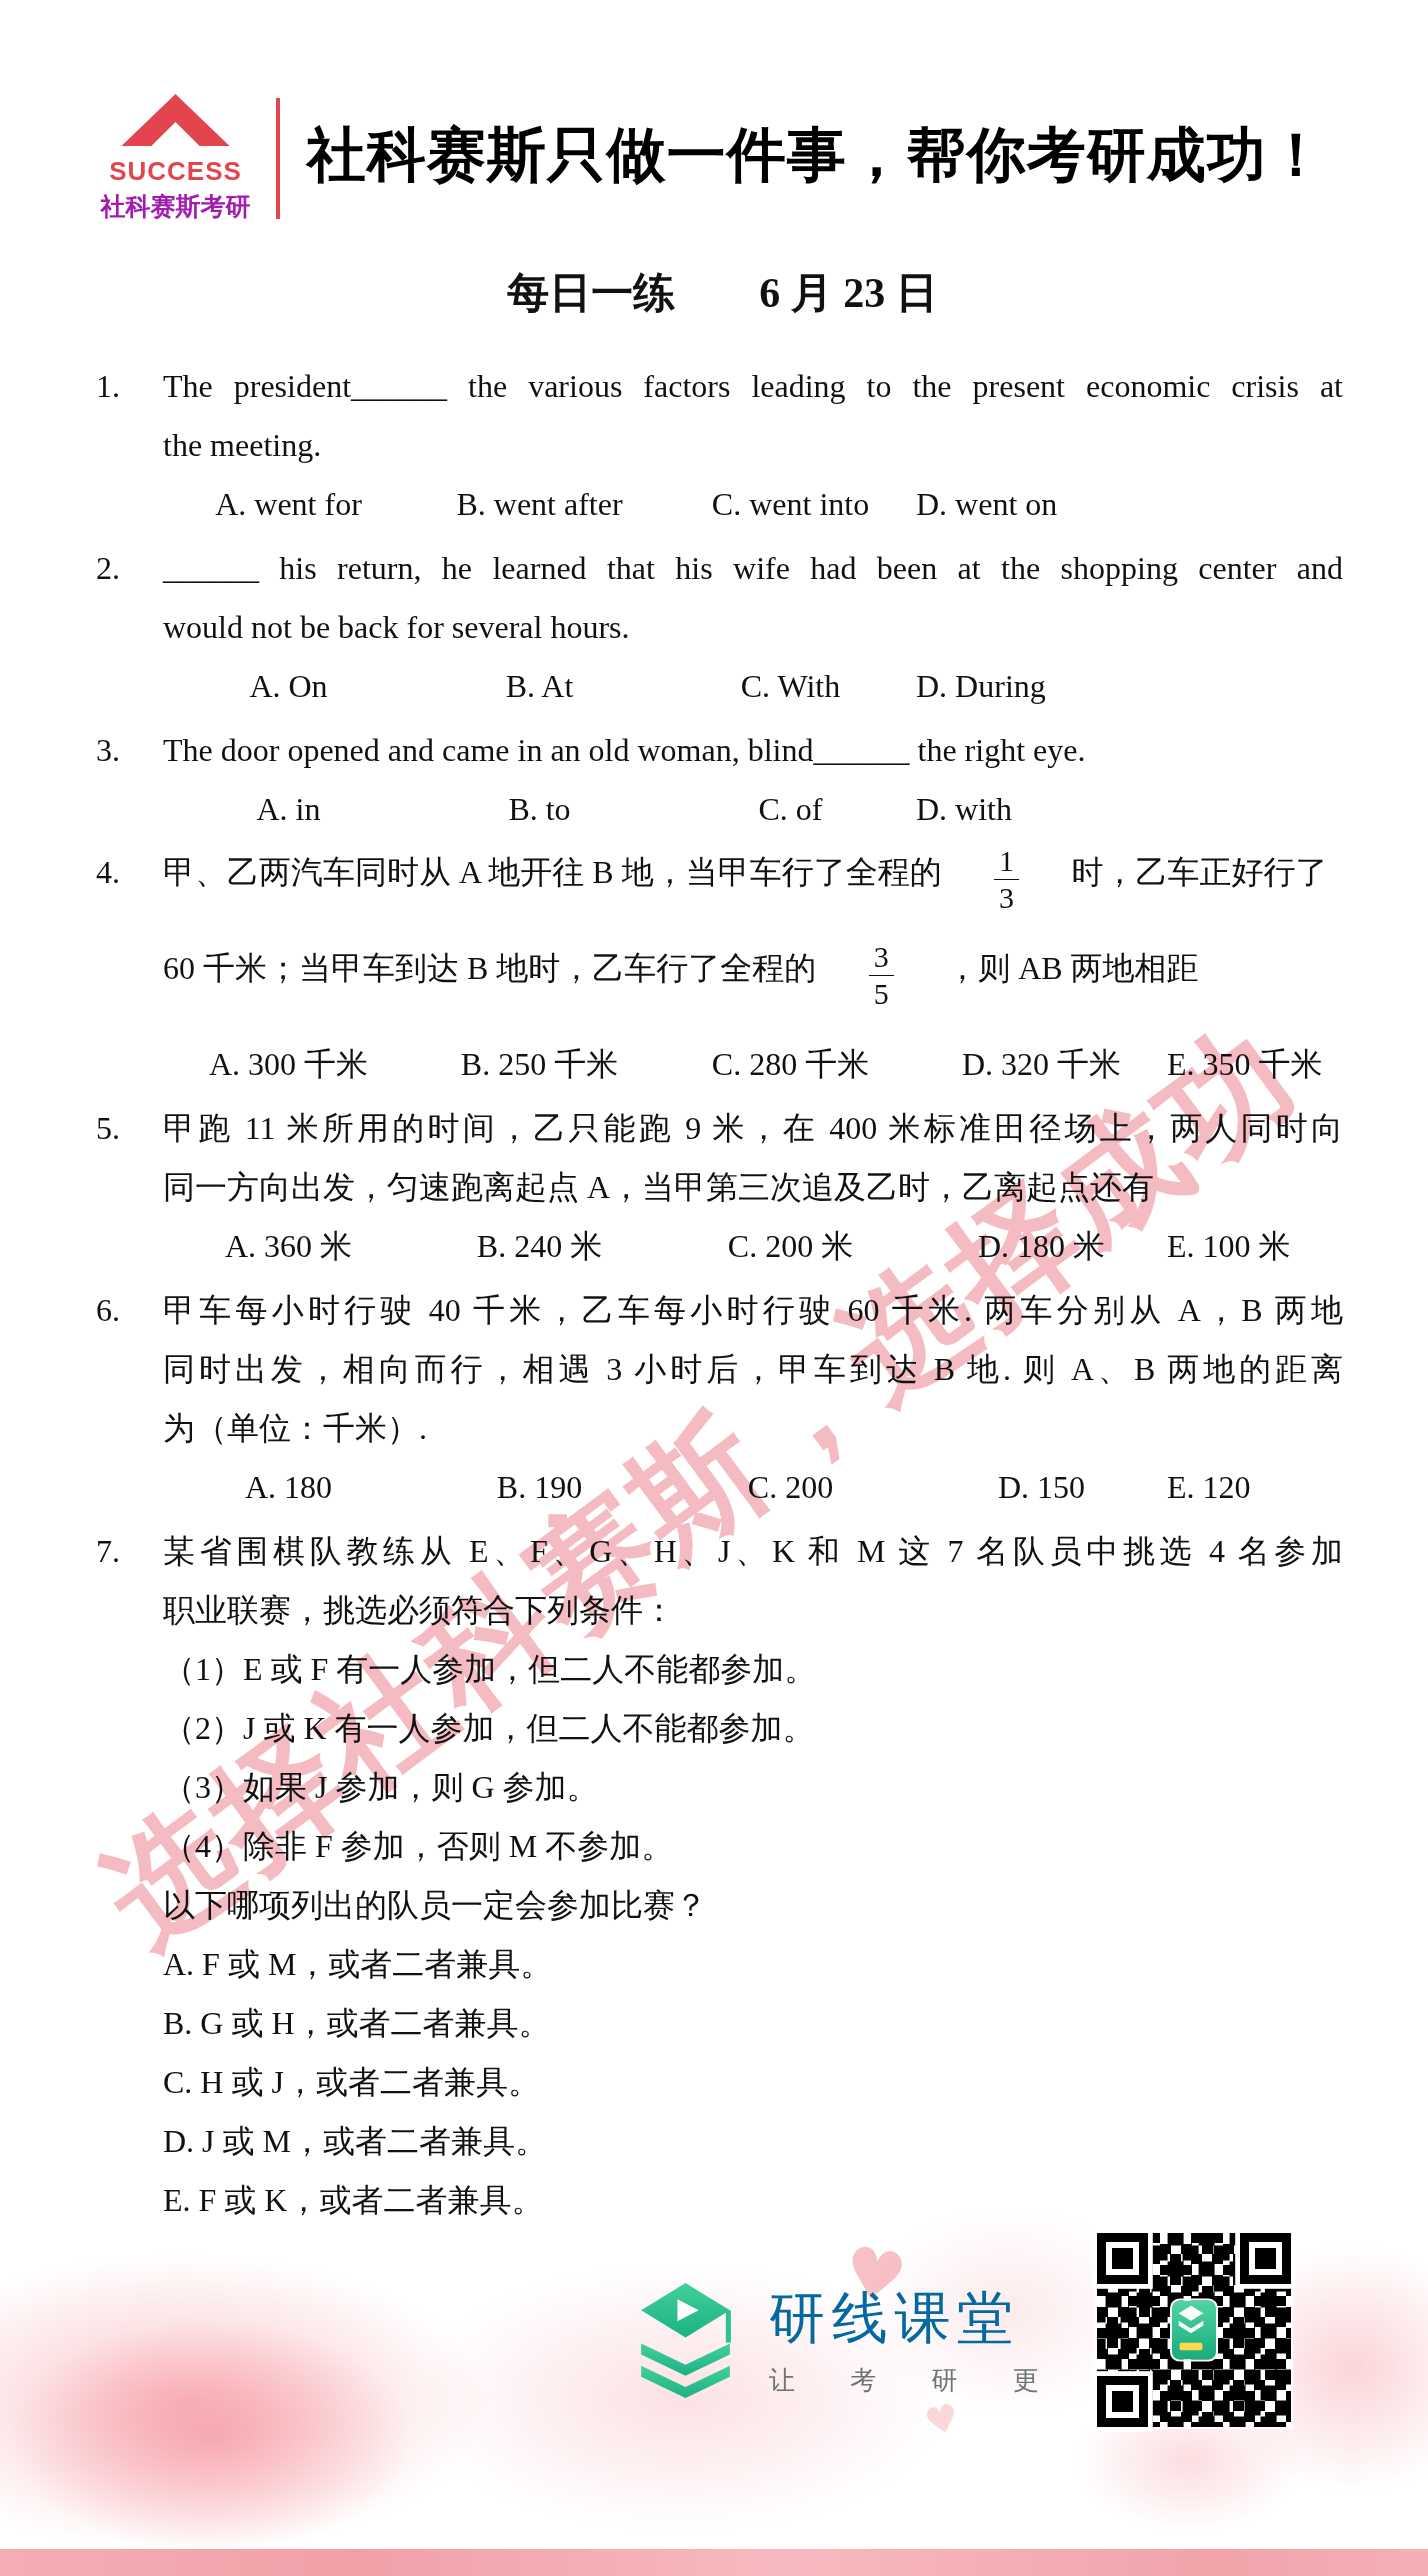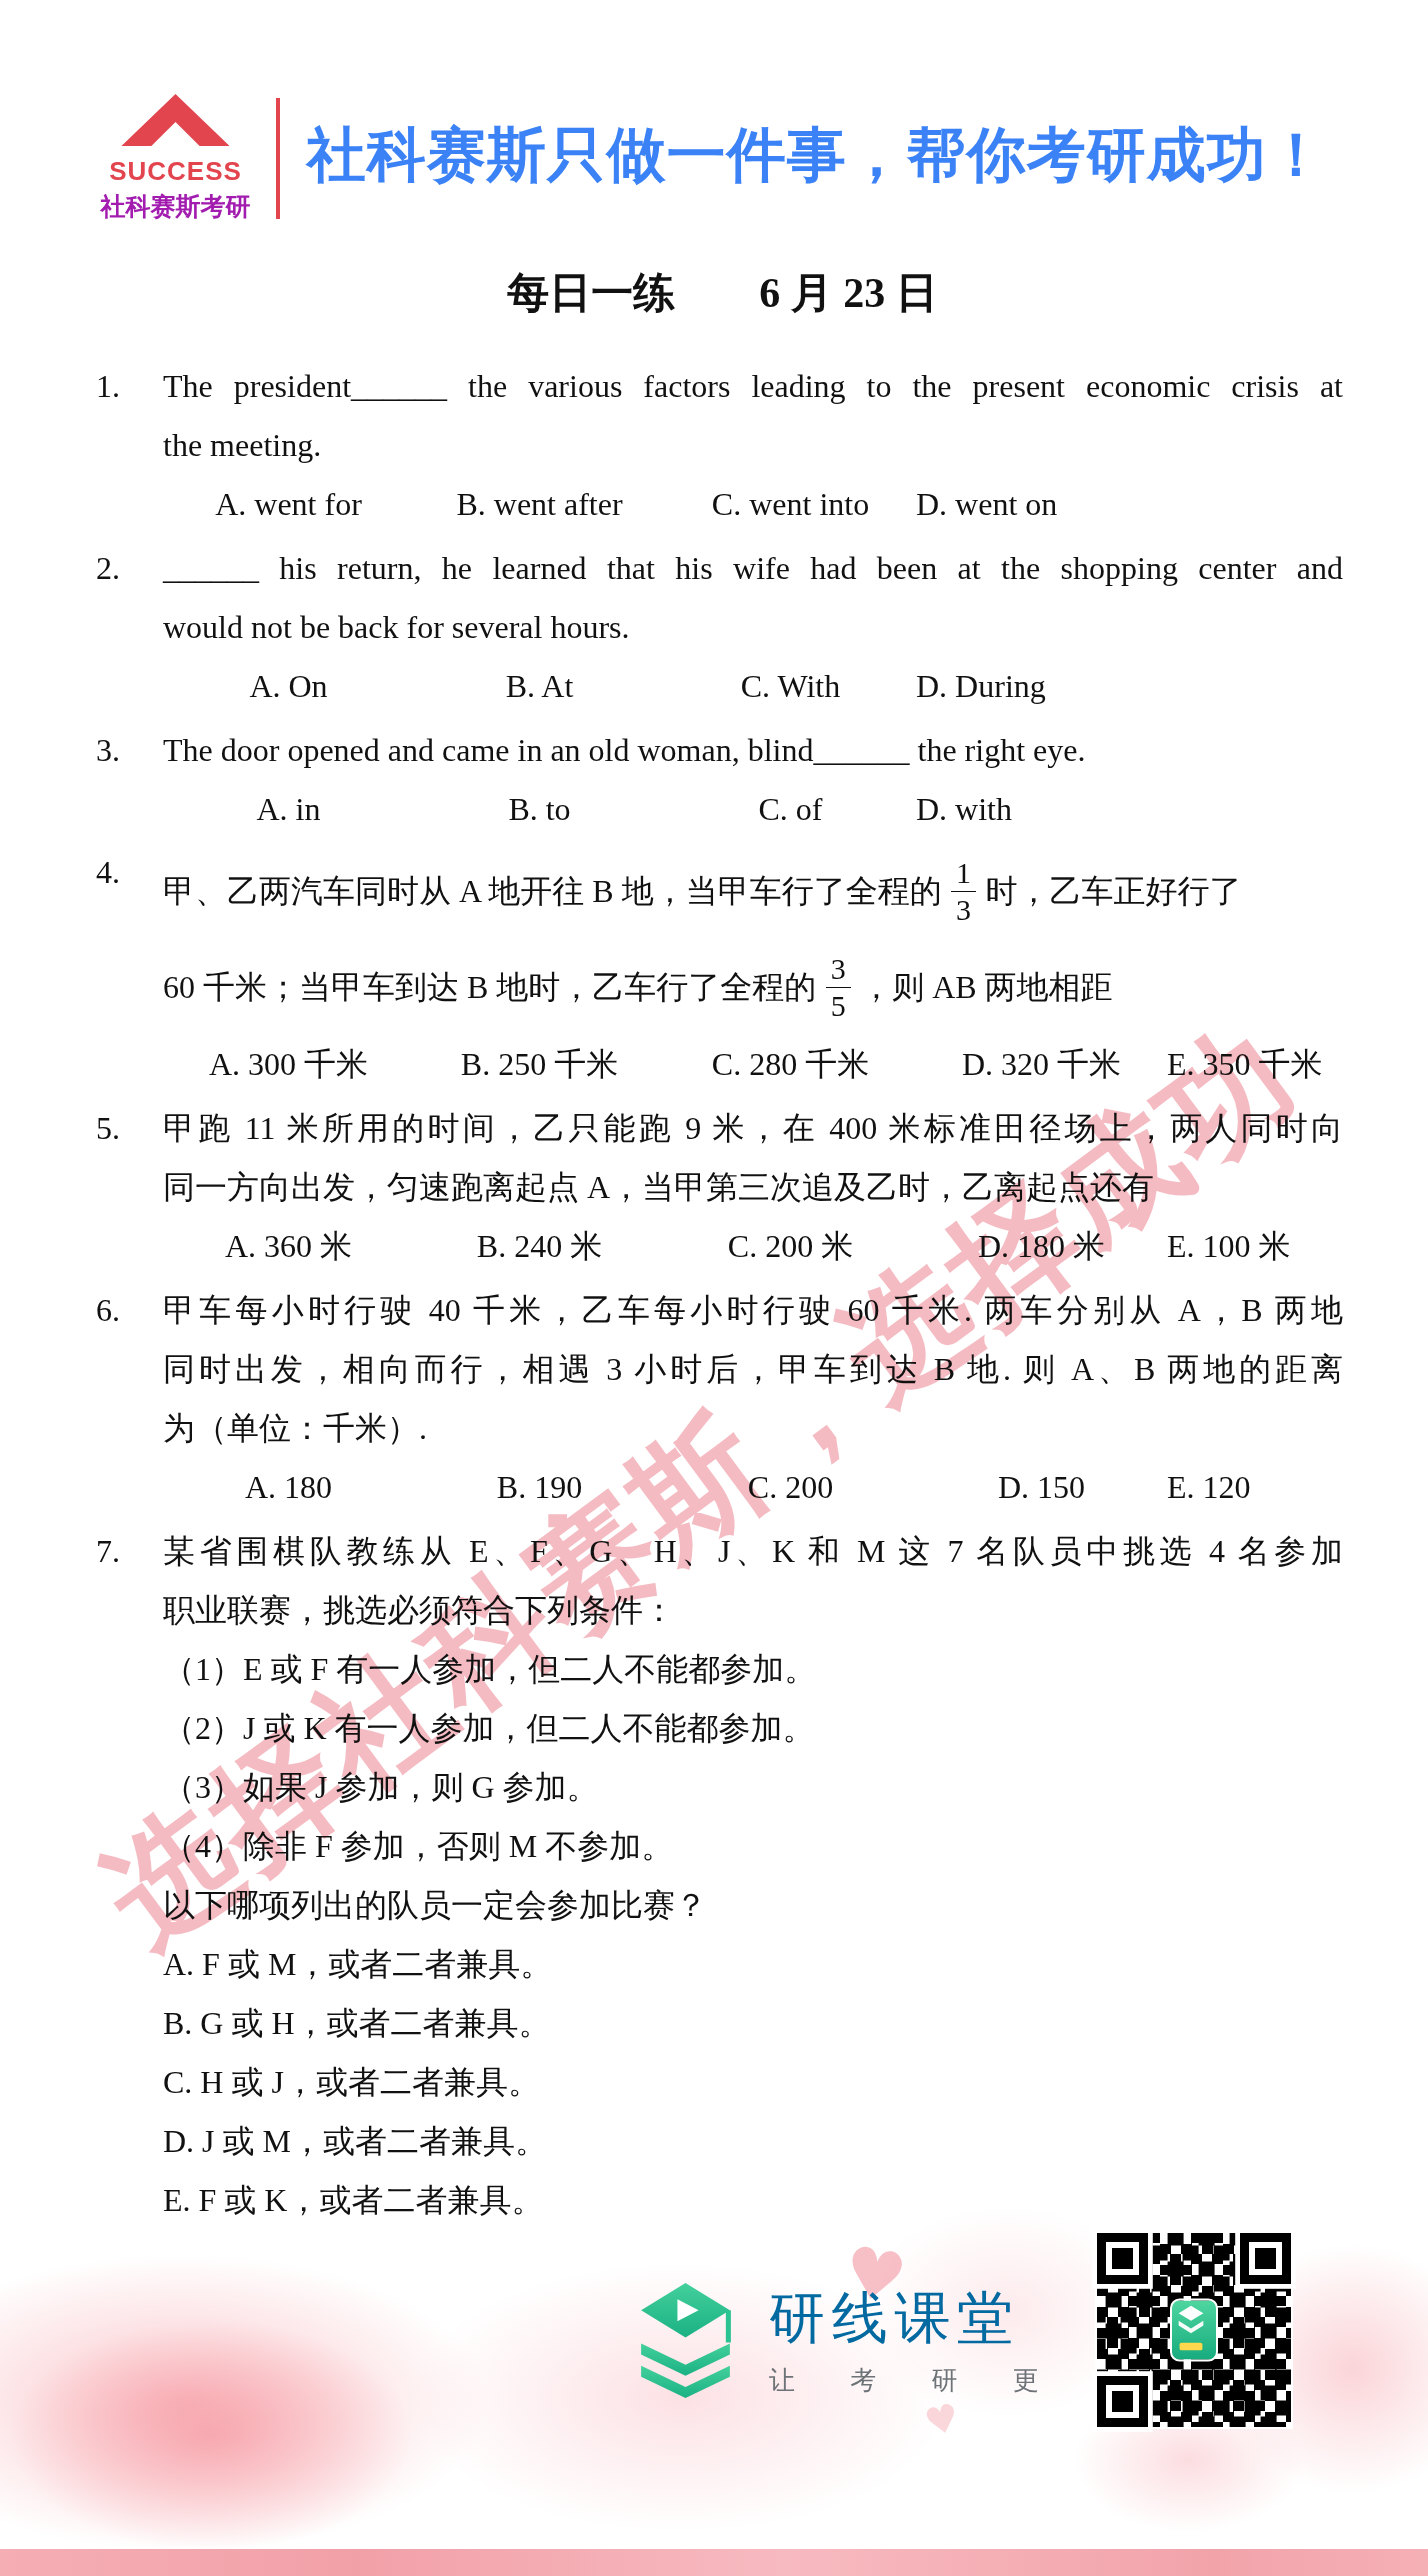--- a/index.html
+++ b/index.html
@@ -7,39 +7,39 @@
     width:1429px;height:2576px;position:relative;overflow:hidden;background:#ffffff;
     font-family:"Liberation Serif","DejaVu Serif",serif;color:#111;
   }
   
   .header{position:absolute;left:94px;top:92px;display:flex;align-items:stretch;z-index:2;}
   .logo-col{width:163px;text-align:center;}
   .logo-roof{display:block;margin:0 auto 1.9px auto;}
   .logo-success{font-family:"Liberation Sans","DejaVu Sans",sans-serif;font-weight:bold;font-size:26px;line-height:42px;color:#e2454e;letter-spacing:1px;}
   .logo-sub{font-family:"Liberation Sans","DejaVu Sans",sans-serif;font-weight:bold;font-size:25px;line-height:29px;color:#a21caf;}
   .hdr-divider{width:3.8px;background:#e2454e;margin:5.8px 0 1.9px 19px;}
-  .slogan{font-family:"Liberation Sans","DejaVu Sans",sans-serif;font-weight:bold;font-size:59px;color:#3b82f6;align-self:center;margin-left:27px;white-space:nowrap;letter-spacing:1px;}
+  .slogan{font-family:"Liberation Sans","DejaVu Sans",sans-serif;font-weight:bold;font-size:59px;color:#000000;align-self:center;margin-left:27px;white-space:nowrap;letter-spacing:1px;}
   
   .title{position:absolute;top:265px;left:8px;width:100%;display:flex;justify-content:center;gap:84px;
          font-weight:bold;font-size:42px;z-index:2;}
   
   .wm{position:absolute;left:173px;top:1813px;white-space:nowrap;z-index:1;pointer-events:none;
       font-family:"DejaVu Sans",sans-serif;font-weight:bold;font-size:127px;letter-spacing:3.8px;
       color:rgba(235,120,134,0.5);transform:rotate(-36.5deg);transform-origin:0 100%;}
   
   .qs{position:absolute;left:96px;top:357px;width:1249px;font-size:32px;line-height:59px;z-index:2;}
   .q{display:flex;margin-bottom:4.8px;}
   .qno{width:67px;flex:none;}
   .qb{flex:1;min-width:0;}
   .line{width:1180px;}
   .just{text-align:justify;text-align-last:justify;}
   .opts{white-space:nowrap;}
   .opt{display:inline-block;width:251px;text-align:center;}
   .opt:last-child{width:auto;}
-  .fline{height:96px;display:flex;align-items:center;width:1180px;}
+  .fline{height:96px;display:flex;width:1180px;gap:43px;}
   .frac{display:inline-block;text-align:center;vertical-align:middle;margin:0 9.6px;font-size:30px;line-height:1.2;}
   .frac span{display:block;}
   .frac .fd{border-top:1.9px solid #111;padding:0 4.8px;}
   
   .blob{position:absolute;border-radius:50%;z-index:0;}
   .b1{left:-125px;top:2254px;width:614px;height:297px;background:radial-gradient(closest-side,rgba(246,150,158,.55),rgba(246,150,158,0));}
   .b2{left:9.6px;top:2321px;width:403px;height:230px;background:radial-gradient(closest-side,rgba(243,126,137,.5),rgba(243,126,137,0));}
   .b3{left:412px;top:2263px;width:537px;height:269px;background:radial-gradient(closest-side,rgba(248,180,188,.4),rgba(248,180,188,0));}
   .b4{left:1218px;top:2244px;width:269px;height:249px;background:radial-gradient(closest-side,rgba(246,160,168,.45),rgba(246,160,168,0));}
   .b5{left:1074px;top:2388px;width:230px;height:144px;background:radial-gradient(closest-side,rgba(247,170,178,.4),rgba(247,170,178,0));}

